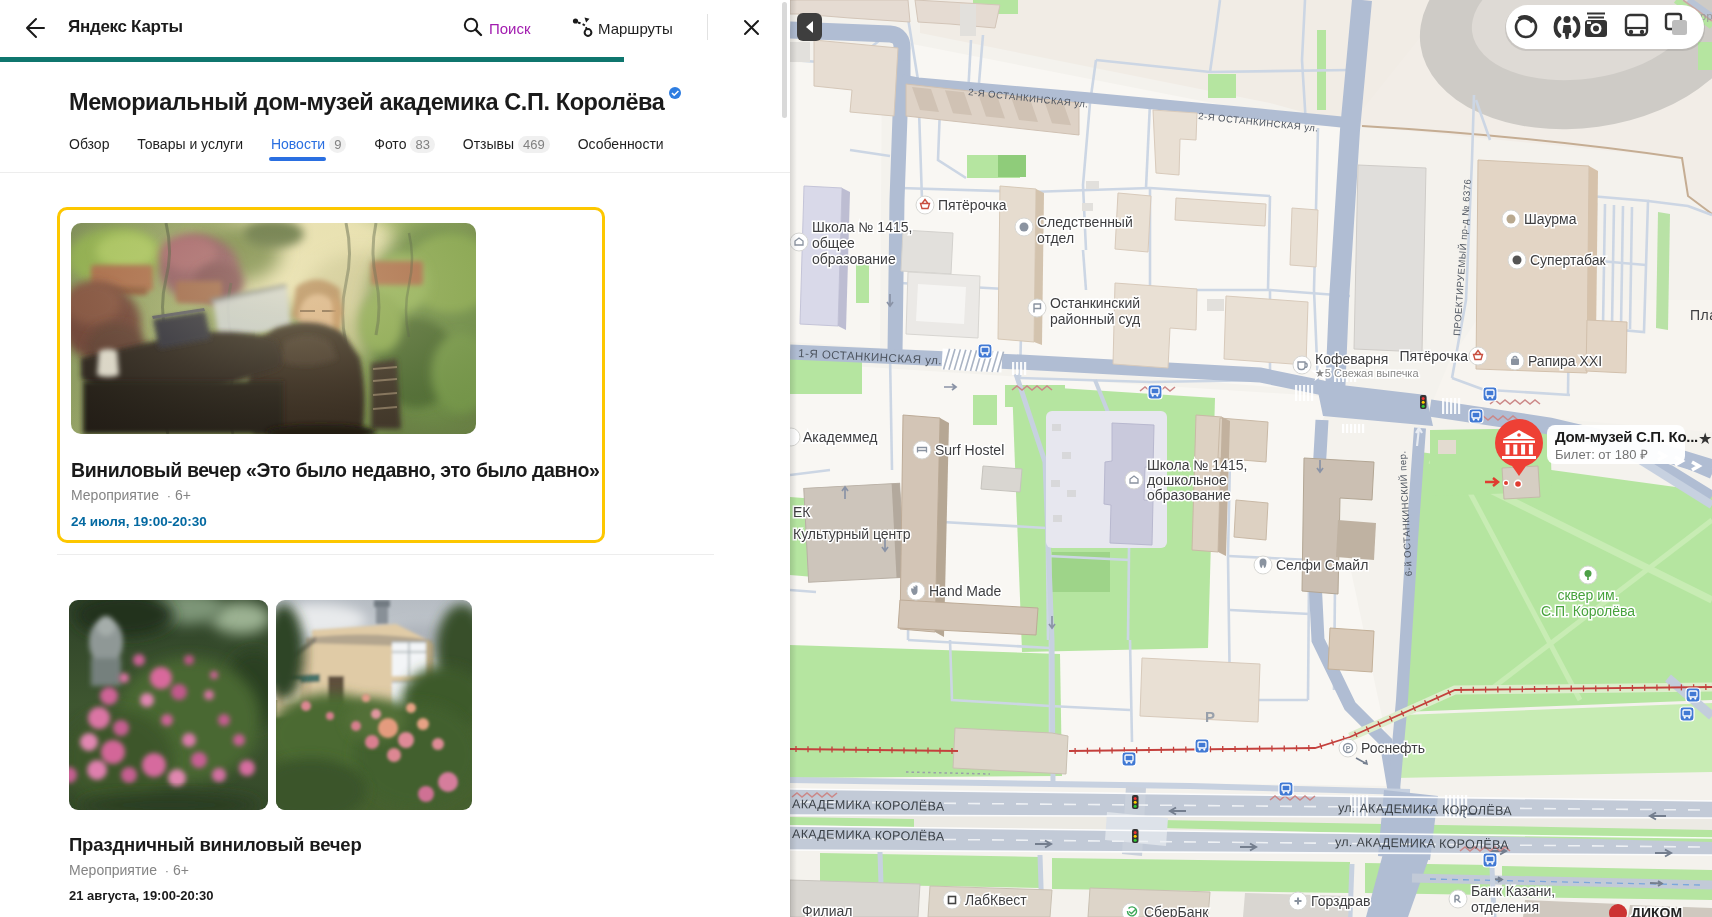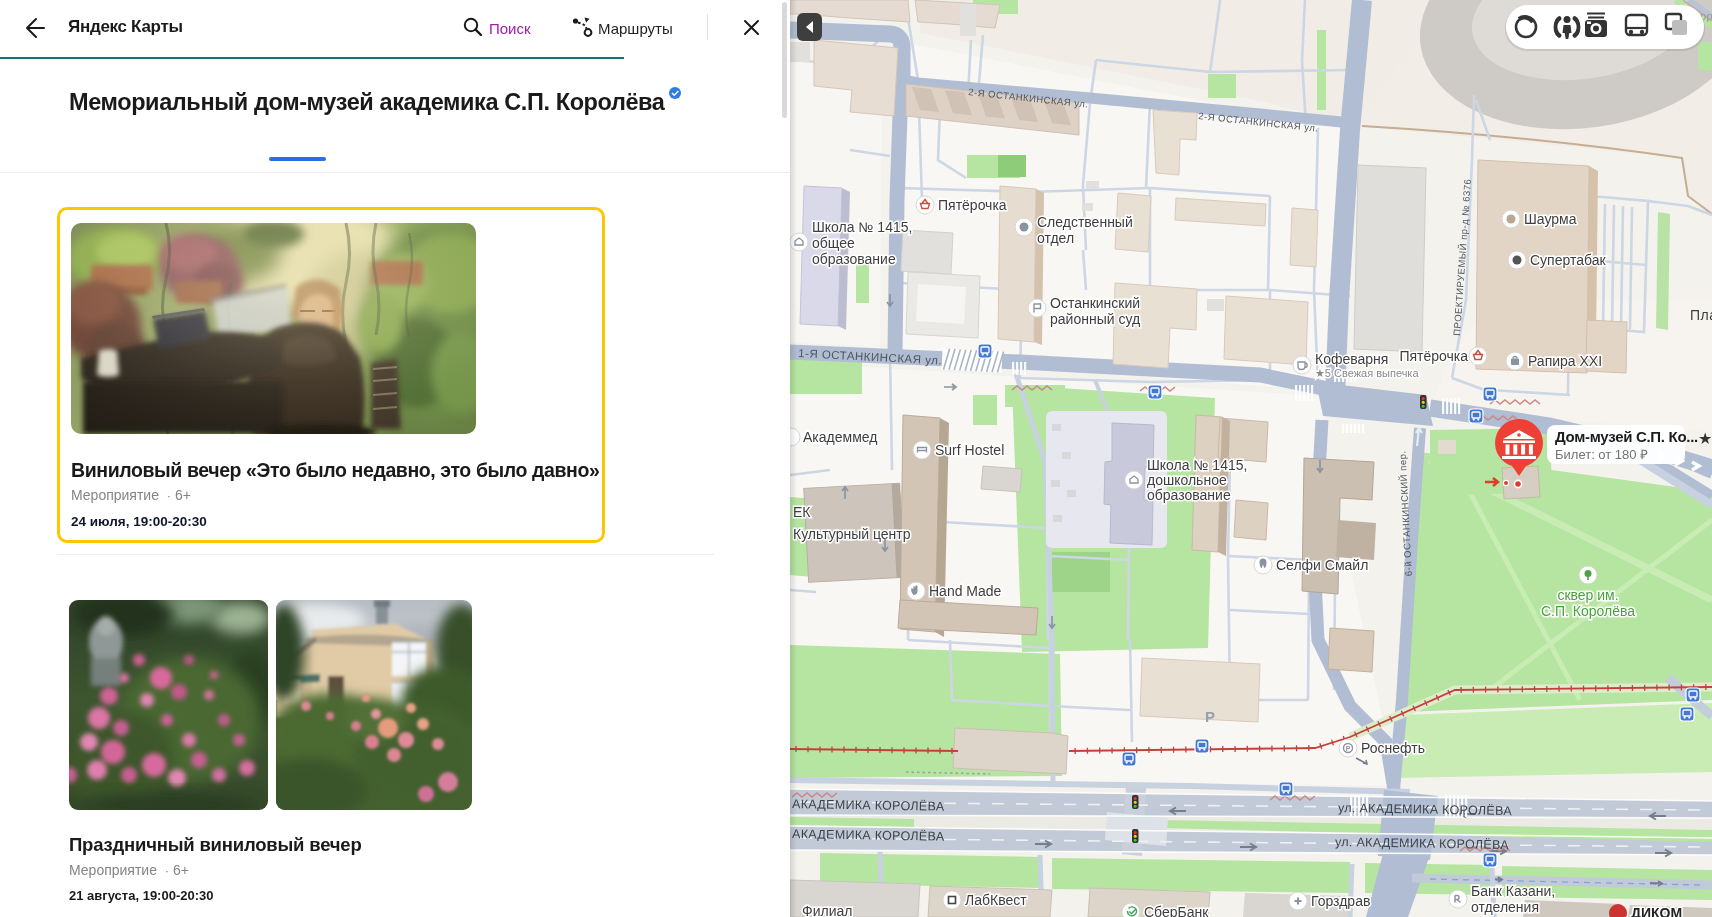--- a/index.html
+++ b/index.html
@@ -7,21 +7,21 @@
   #stage{position:absolute;left:0;top:0;width:1712px;height:917px;}
   #panel{position:absolute;left:0;top:0;width:790px;height:917px;background:#fff;z-index:3;}
   #map{position:absolute;left:790px;top:0;width:922px;height:917px;background:#f3f1ec;}
   .abs{position:absolute;}
 </style>
 </head>
 <body>
 <div id="stage">
   <div id="panel">
 
-    <div class="abs" style="left:0;top:0;width:624px;height:57px;border-bottom:2px solid #0f766e;">
+    <div class="abs" style="left:0;top:0;width:624px;height:57px;border-bottom:5px solid #0f766e;">
       <svg class="abs" style="left:20px;top:15px;" width="26" height="26" viewBox="0 0 26 26">
         <path d="M16 4 L7 13 L16 22 M7 13 L24 13" stroke="#1a1a1a" stroke-width="2" fill="none" stroke-linecap="round" stroke-linejoin="round"></path>
       </svg>
       <div class="abs" style="left:68px;top:17px;font-size:17px;font-weight:bold;color:#1a1a1a;letter-spacing:-0.3px;">Яндекс Карты</div>
       <svg class="abs" style="left:462px;top:16px;" width="22" height="22" viewBox="0 0 22 22">
         <circle cx="9" cy="9" r="6.2" stroke="#1a1a1a" stroke-width="2" fill="none"></circle>
         <path d="M13.6 13.6 L19 19" stroke="#1a1a1a" stroke-width="2.4" stroke-linecap="round"></path>
       </svg>
       <div class="abs" style="left:489px;top:20px;font-size:15px;color:#a21caf;">Поиск</div>
       <svg class="abs" style="left:570px;top:15px;" width="24" height="24" viewBox="0 0 24 24">
@@ -37,20 +37,28 @@
       </svg>
     </div>
 
     <div class="abs" style="left:782px;top:2px;width:5px;height:116px;background:#d9d9d9;border-radius:3px;"></div>
 
     <div class="abs" style="left:69px;top:86px;font-size:23.5px;font-weight:bold;color:#1a1a1a;letter-spacing:-0.4px;">Мемориальный дом-музей академика С.П. Королёва<svg width="15" height="15" viewBox="0 0 15 15" style="vertical-align:super;margin-left:3px;">
           <circle cx="7" cy="7" r="6" fill="#2e7de1"></circle>
           <path d="M4 7 l2.2 2.2 L10.4 5" stroke="#fff" stroke-width="1.6" fill="none"></path>
         </svg></div>
 
+    <div class="abs" style="left:69px;top:136px;font-size:14px;color:#1f1f1f;white-space:nowrap;">
+      <span style="margin-right:24px;">Обзор</span>
+      <span style="margin-right:24px;">Товары и услуги</span>
+      <span style="color:#2a6fe1;">Новости</span><span style="background:#f0f0f0;color:#818181;font-size:13px;border-radius:9px;padding:1px 5px;margin-left:4px;margin-right:24px;">9</span>
+      <span>Фото</span><span style="background:#f0f0f0;color:#818181;font-size:13px;border-radius:9px;padding:1px 5px;margin-left:4px;margin-right:24px;">83</span>
+      <span>Отзывы</span><span style="background:#f0f0f0;color:#818181;font-size:13px;border-radius:9px;padding:1px 5px;margin-left:4px;margin-right:24px;">469</span>
+      <span>Особенности</span>
+    </div>
     <div class="abs" style="left:269px;top:157px;width:57px;height:4px;border-radius:2px;background:#2a6fe1;"></div>
     <div class="abs" style="left:0px;top:172px;width:790px;height:1px;background:#ededed;"></div>
 
     <div class="abs" style="left:57px;top:207px;width:542px;height:330px;border:3px solid #fdc700;border-radius:10px;"></div>
     <div class="abs" style="left:71px;top:223px;width:405px;height:211px;border-radius:10px;overflow:hidden;" id="photo1"><svg width="405" height="211" viewBox="0 0 405 211">
 <defs>
 <filter id="b8" x="-40%" y="-40%" width="180%" height="180%">
               <feGaussianBlur stdDeviation="9"></feGaussianBlur>
             </filter>
 <filter id="b5" x="-40%" y="-40%" width="180%" height="180%">
@@ -115,21 +123,21 @@
 <polygon points="82,96 134,88 133,85 81,93" fill="#55555f"></polygon>
 <path d="M28,128 q10,-4 18,0 l2,24 q-11,4 -22,0 z" fill="#ded9cc" filter="url(#b3)"></path>
 <path d="M300,140 l26,-4 4,70 h-30 z" fill="#3c3127" filter="url(#b3)"></path>
 <path d="M302,146 l24,-2 m-24,14 24,-2 m-24,16 24,-2 m-24,16 24,-2" stroke="#97846a" stroke-width="2" opacity="0.75"></path>
 <ellipse cx="250" cy="209" rx="55" ry="8" fill="#1a1410" filter="url(#b3)"></ellipse>
 <ellipse cx="203" cy="11" rx="30" ry="14" fill="#5c6e3c" filter="url(#b5)"></ellipse>
           <rect width="405" height="211" fill="url(#haze)"></rect>
 </svg></div>
     <div class="abs" style="left:71px;top:459px;font-size:19.5px;font-weight:bold;color:#1a1a1a;letter-spacing:-0.4px;">Виниловый вечер «Это было недавно, это было давно»</div>
     <div class="abs" style="left:71px;top:487px;font-size:14px;color:#848484;">Мероприятие&nbsp; <span style="font-size:13px;">·</span> 6+</div>
-    <div class="abs" style="left:71px;top:514px;font-size:13.5px;font-weight:bold;color:#0f172a;">24 июля, 19:00-20:30</div>
+    <div class="abs" style="left:71px;top:514px;font-size:13.5px;font-weight:bold;color:#0369a1;">24 июля, 19:00-20:30</div>
     <div class="abs" style="left:57px;top:554px;width:657px;height:1px;background:#ededed;"></div>
 
     <div class="abs" style="left:69px;top:600px;width:199px;height:210px;border-radius:9px;overflow:hidden;" id="photo2"><svg width="199" height="210" viewBox="0 0 199 210">
 <defs>
 <filter id="c8" x="-40%" y="-40%" width="180%" height="180%">
               <feGaussianBlur stdDeviation="7"></feGaussianBlur>
             </filter>
 <filter id="c3" x="-40%" y="-40%" width="180%" height="180%">
               <feGaussianBlur stdDeviation="2.5"></feGaussianBlur>
             </filter>

